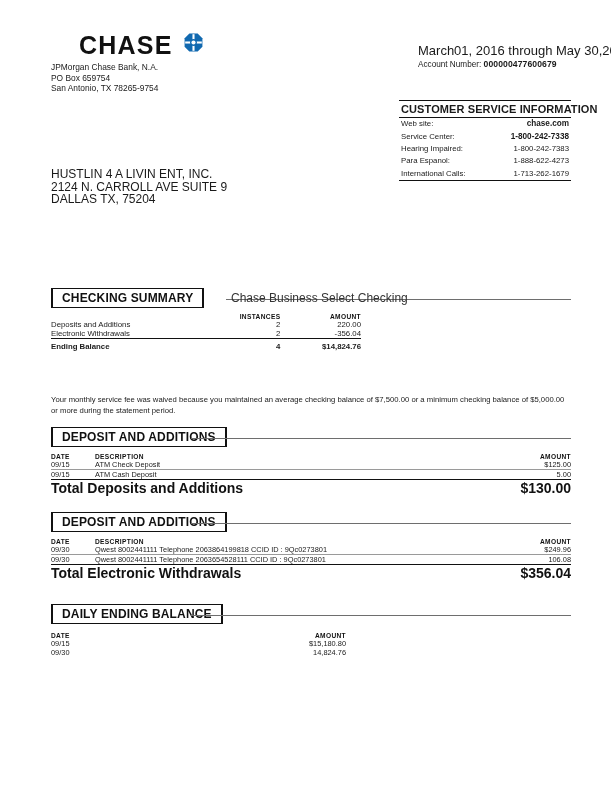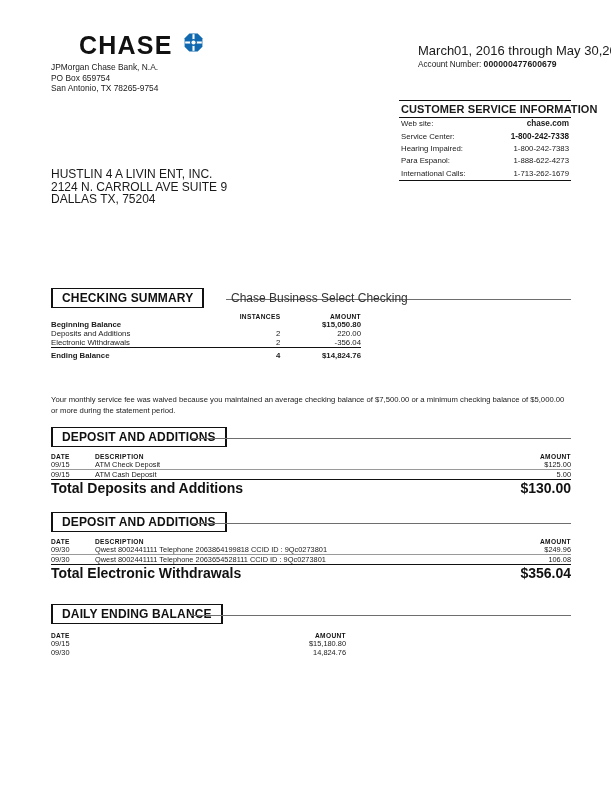--- a/index.html
+++ b/index.html
@@ -202,25 +202,20 @@
   </div>
 
   <div class="sum-wrap">
     <table class="tbl">
       <tbody>
           <tr class="sum-hdr">
         <td style="width:160px;"></td>
         <td class="r" style="width:85px;">INSTANCES</td>
         <td class="r" style="width:85px;">AMOUNT</td>
       </tr>
-      <tr class="sum-row b">
-        <td>Beginning Balance</td>
-        <td class="r"></td>
-        <td class="r">$15,050.80</td>
-      </tr>
       <tr class="sum-row">
         <td>Deposits and Additions</td>
         <td class="r">2</td>
         <td class="r">220.00</td>
       </tr>
       <tr class="sum-row underline">
         <td>Electronic Withdrawals</td>
         <td class="r">2</td>
         <td class="r">-356.04</td>
       </tr>

